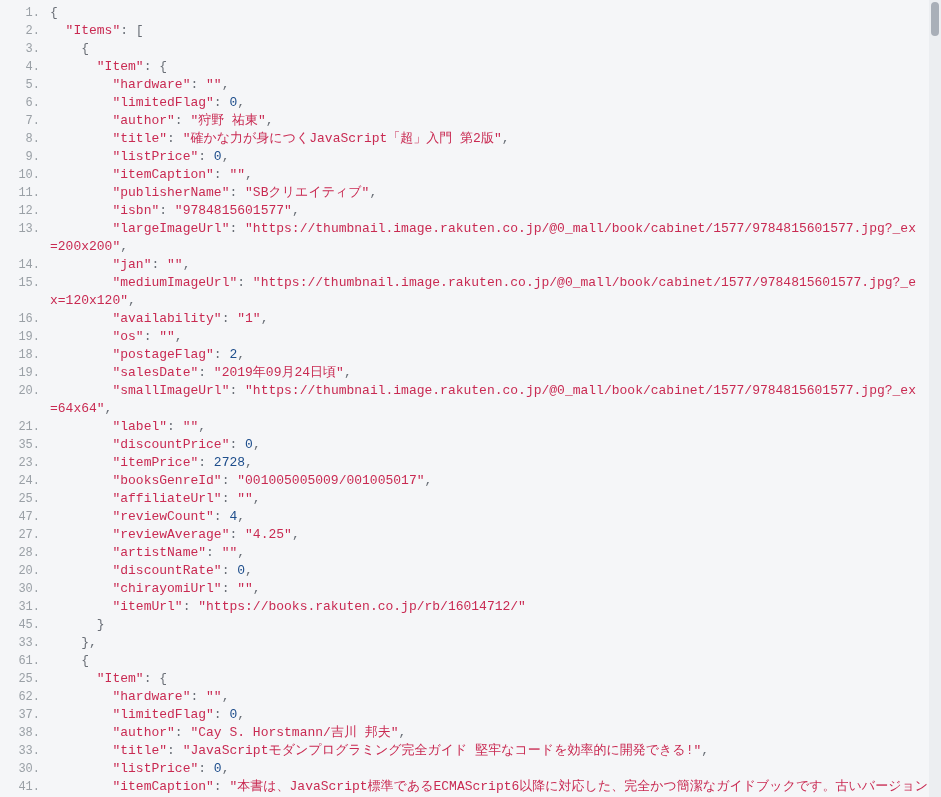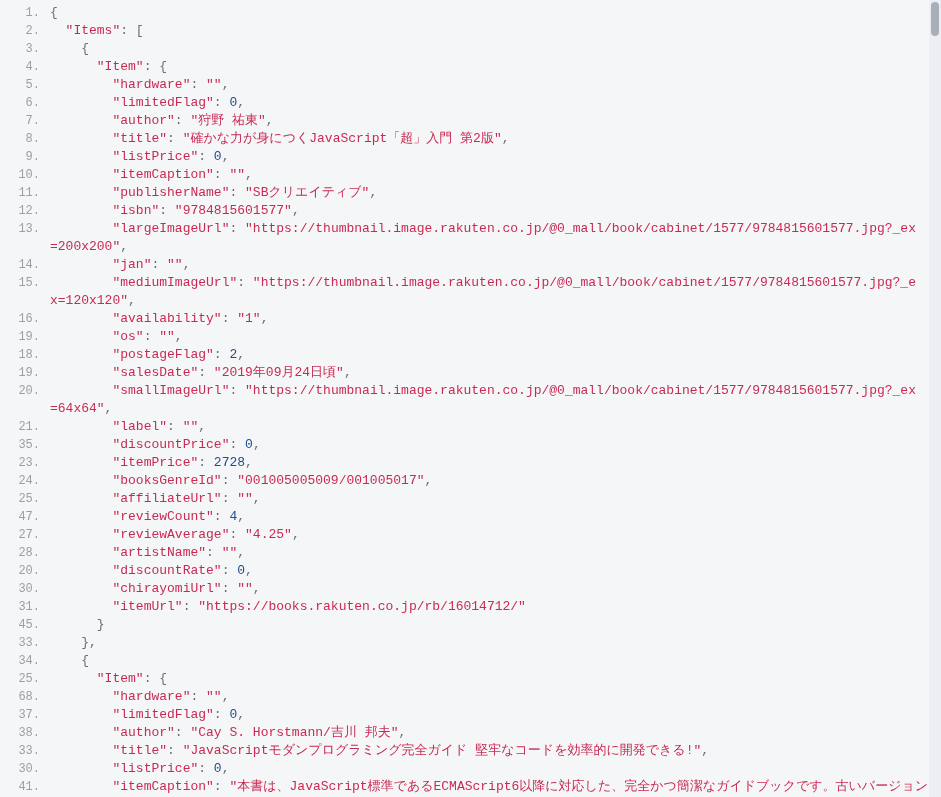--- a/index.html
+++ b/index.html
@@ -95,23 +95,23 @@
       <div class="ln">24.</div>
       <div class="ln">25.</div>
       <div class="ln">47.</div>
       <div class="ln">27.</div>
       <div class="ln">28.</div>
       <div class="ln">20.</div>
       <div class="ln">30.</div>
       <div class="ln">31.</div>
       <div class="ln">45.</div>
       <div class="ln">33.</div>
-      <div class="ln">34.</div>
+      <div class="ln">61.</div>
       <div class="ln">25.</div>
-      <div class="ln">68.</div>
+      <div class="ln">62.</div>
       <div class="ln">37.</div>
       <div class="ln">38.</div>
       <div class="ln">33.</div>
       <div class="ln">30.</div>
       <div class="ln">41.</div>
     </div>
   <div class="code" id="code">
       <div class="row"><span class="p">{</span></div>
       <div class="row"><span class="p">  </span><span class="k">"Items"</span><span class="p">: [</span></div>
       <div class="row"><span class="p">    {</span></div>

